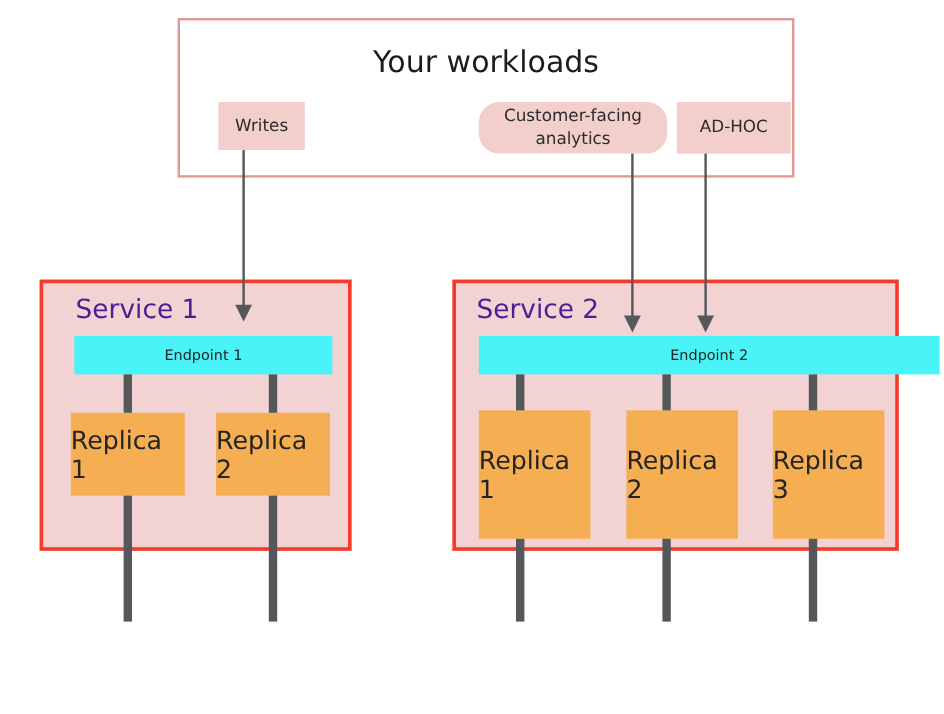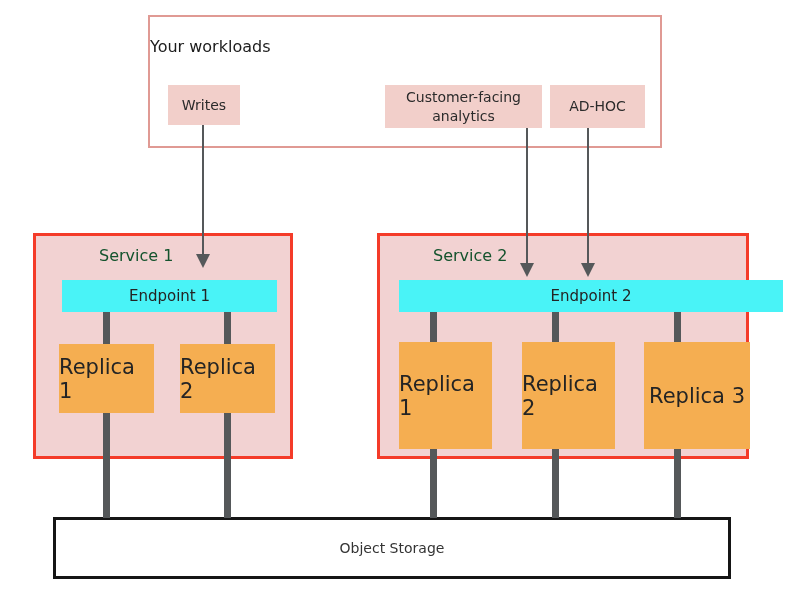--- a/index.html
+++ b/index.html
@@ -9,30 +9,30 @@
     overflow:hidden;
   }
   .abs{position:absolute;box-sizing:border-box;}
 
   
   .workloads{
     left:148px;top:15px;width:514px;height:133px;
     border:2px solid var(--workloads-border);background:#ffffff;
   }
   .workloads-title{
-    position:absolute;left:0;top:20px;width:100%;
-    font-size:16px;color:#1c1c1c;
+    position:absolute;left:0;top:20px;width:100%;text-align:center;
+    font-size:25px;color:#1c1c1c;
   }
   .chip{
     position:absolute;background:var(--chip-bg);
     display:flex;align-items:center;justify-content:center;text-align:center;
-    font-size:14px;line-height:1.3;color:#2b2b2b;
+    font-size:14px;line-height:1.3;color:#2b2b2b;margin-left:14px;
   }
   .chip-writes{left:18px;top:68px;width:72px;height:40px;}
-  .chip-cf{left:235px;top:68px;width:157px;height:43px;}
+  .chip-cf{left:235px;top:68px;width:157px;height:43px;border-radius:17px;}
   .chip-adhoc{left:400px;top:68px;width:95px;height:43px;}
 
   
   .arrow-line{width:2px;background:var(--connector);z-index:3;}
   .arrow-head{
     width:0;height:0;z-index:3;
     border-left:7px solid transparent;border-right:7px solid transparent;
     border-top:14px solid var(--connector);
   }
   .a1-line{left:202px;top:125px;height:130px;}
@@ -41,42 +41,42 @@
   .a2-head{left:520px;top:263px;}
   .a3-line{left:587px;top:128px;height:136px;}
   .a3-head{left:581px;top:263px;}
 
   
   .service{
     border:3px solid var(--service-border);background:var(--service-bg);
   }
   .service-1{left:33px;top:233px;width:260px;height:226px;}
   .service-2{left:377px;top:233px;width:372px;height:226px;}
-  .service-label{position:absolute;font-size:16px;color:#14532d;margin-left:36px;}
+  .service-label{position:absolute;font-size:22px;color:#4c1d95;}
   .service-1 .service-label{left:27px;top:10px;}
   .service-2 .service-label{left:17px;top:10px;}
 
   .endpoint{
     position:absolute;background:var(--endpoint-bg);
     display:flex;align-items:center;justify-content:center;
-    font-size:15px;color:#242424;
+    font-size:12px;color:#242424;
   }
   .service-1 .endpoint{left:26px;top:44px;width:215px;height:32px;}
   .service-2 .endpoint{left:19px;top:44px;width:384px;height:32px;}
 
   .replica{
     position:absolute;background:var(--replica-bg);
     display:flex;align-items:center;justify-content:center;
     font-size:21px;color:#242424;
   }
   .s1-r1{left:23px;top:108px;width:95px;height:69px;}
   .s1-r2{left:144px;top:108px;width:95px;height:69px;}
   .s2-r1{left:19px;top:106px;width:93px;height:107px;}
   .s2-r2{left:142px;top:106px;width:93px;height:107px;}
-  .s2-r3{left:264px;top:106px;width:106px;height:107px;}
+  .s2-r3{left:264px;top:106px;width:93px;height:107px;}
 
   
   .conn{width:7px;background:var(--connector);z-index:2;}
   .c-s1a-top{left:103px;top:312px;height:32px;}
   .c-s1b-top{left:224px;top:312px;height:32px;}
   .c-s1a-bot{left:103px;top:413px;height:105px;}
   .c-s1b-bot{left:224px;top:413px;height:105px;}
   .c-s2a-top{left:430px;top:312px;height:30px;}
   .c-s2b-top{left:552px;top:312px;height:30px;}
   .c-s2c-top{left:674px;top:312px;height:30px;}
@@ -130,17 +130,14 @@
   <div class="abs conn c-s1b-top"></div>
   <div class="abs conn c-s1a-bot"></div>
   <div class="abs conn c-s1b-bot"></div>
   <div class="abs conn c-s2a-top"></div>
   <div class="abs conn c-s2b-top"></div>
   <div class="abs conn c-s2c-top"></div>
   <div class="abs conn c-s2a-bot"></div>
   <div class="abs conn c-s2b-bot"></div>
   <div class="abs conn c-s2c-bot"></div>
 
-  <div class="abs storage">
-    <span>Object Storage</span>
-  </div>
 
 </div>
 
 </body></html>

